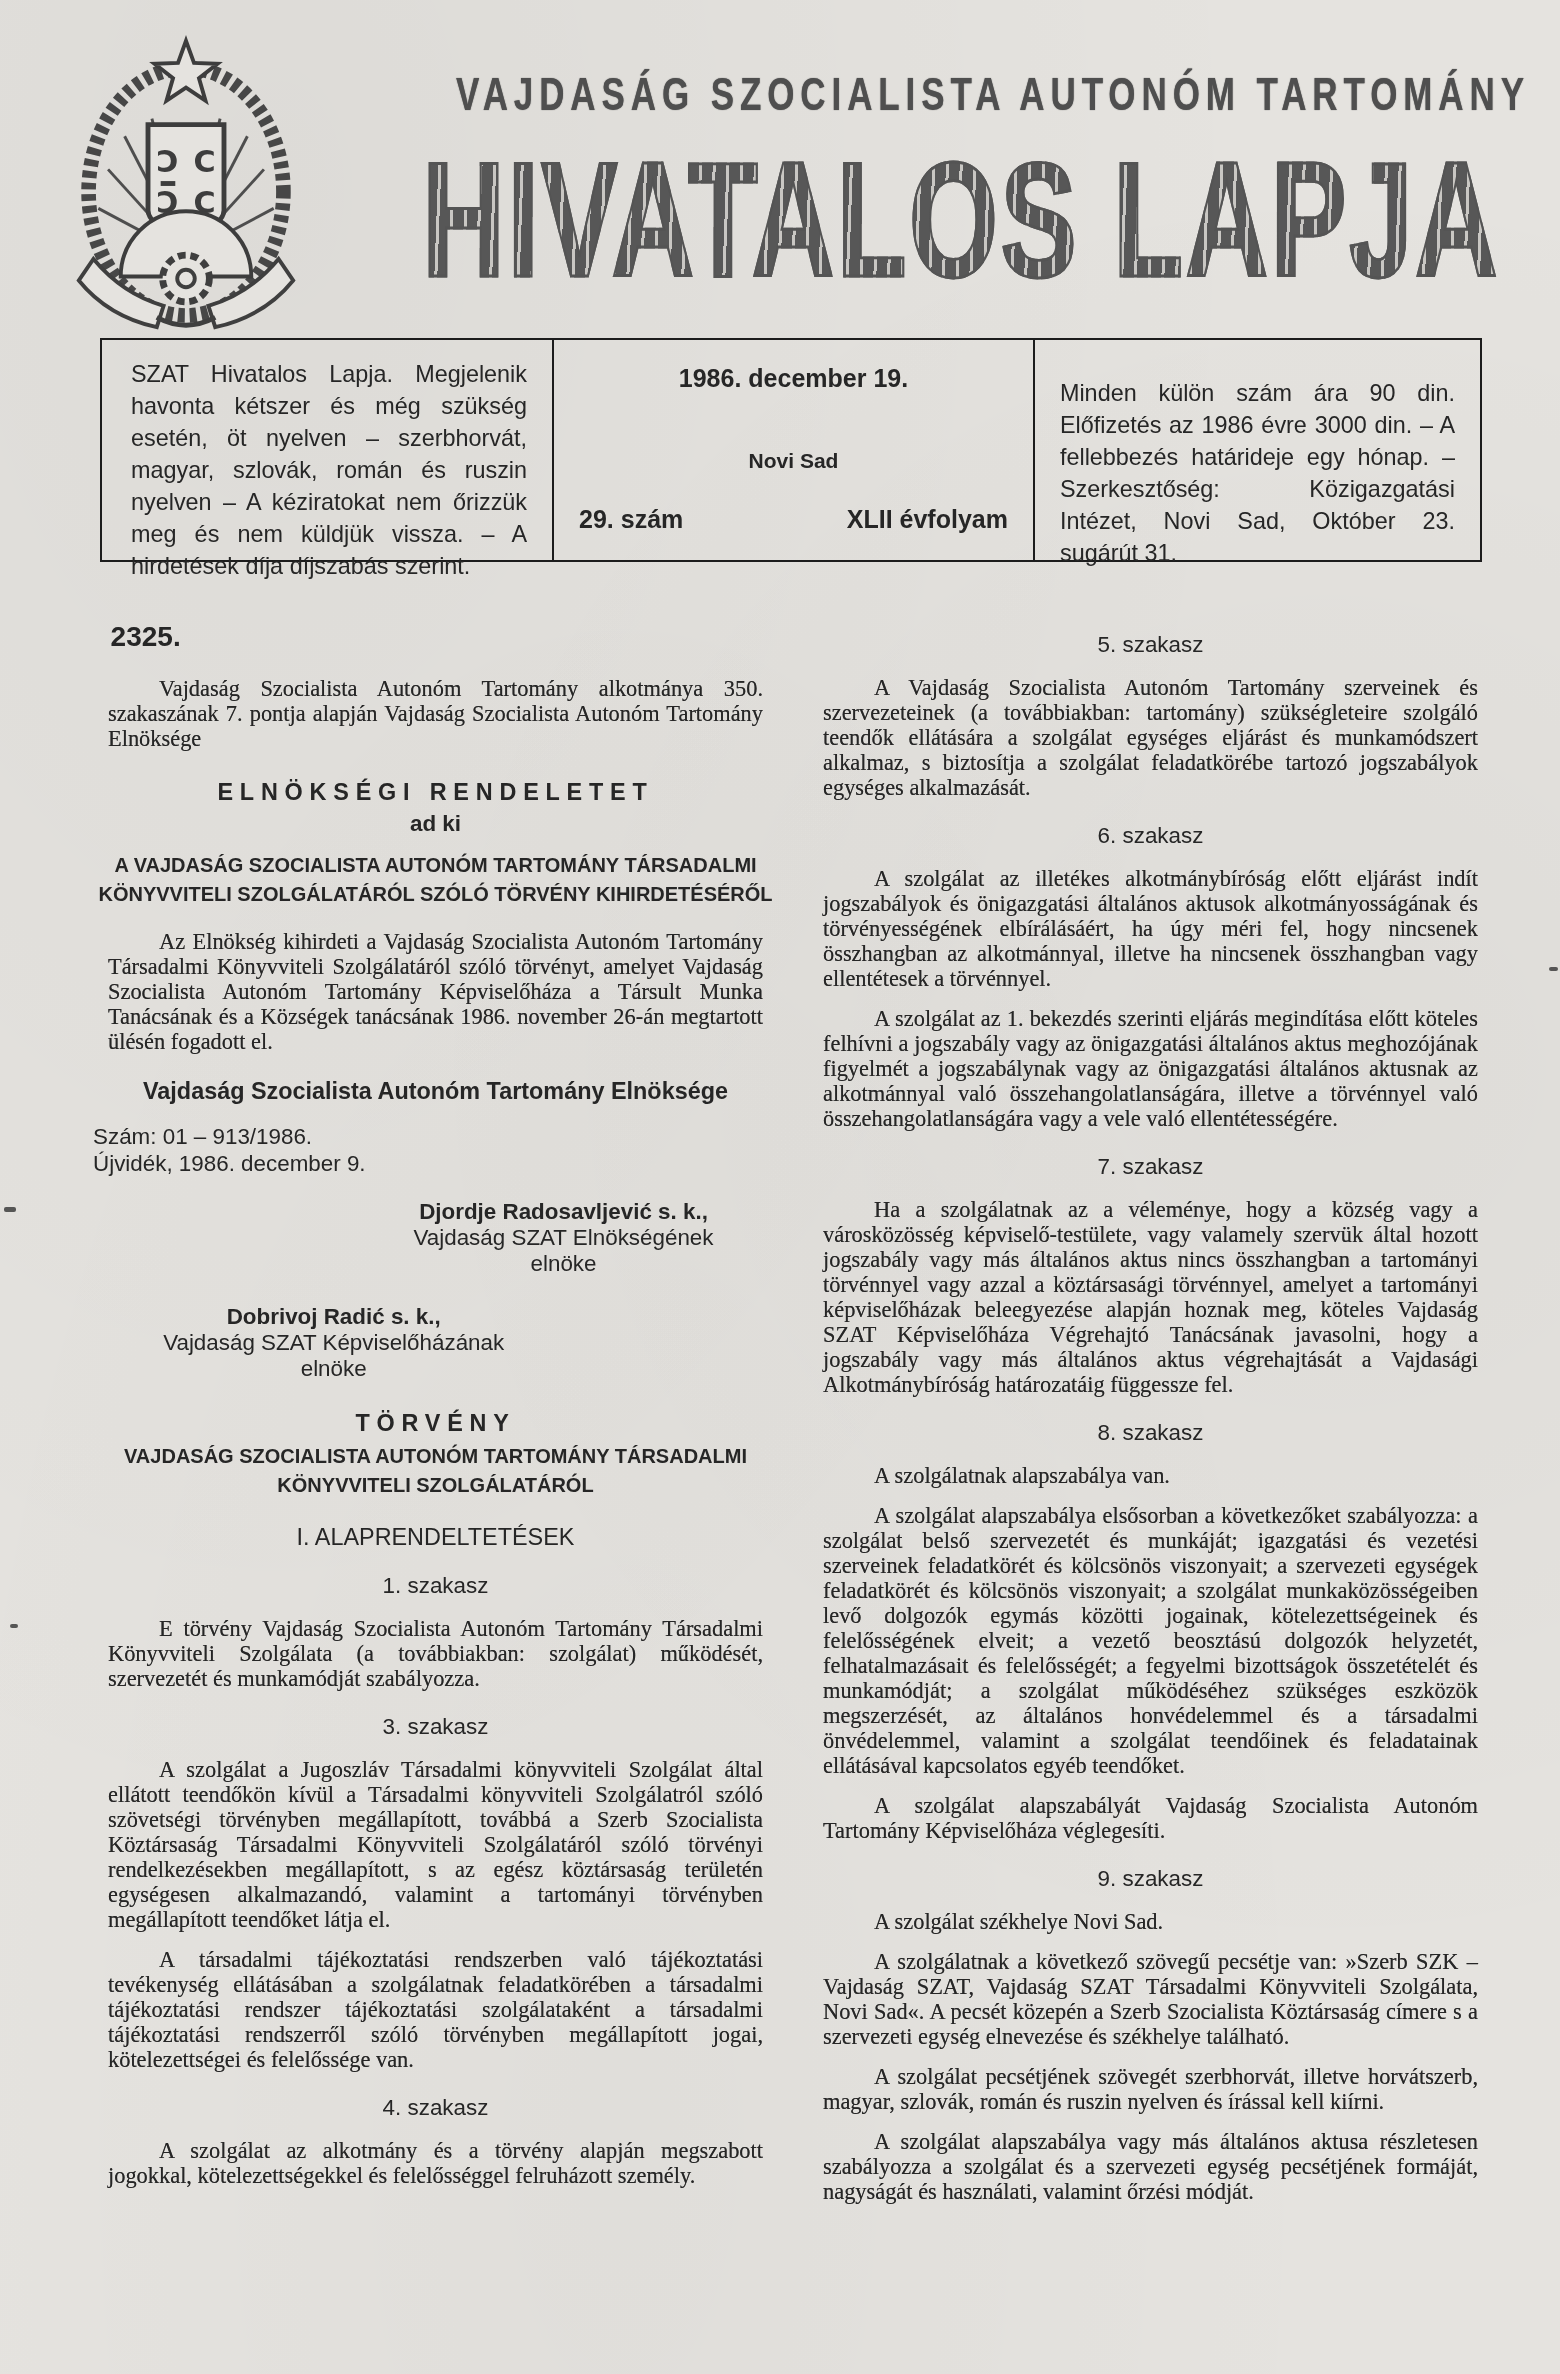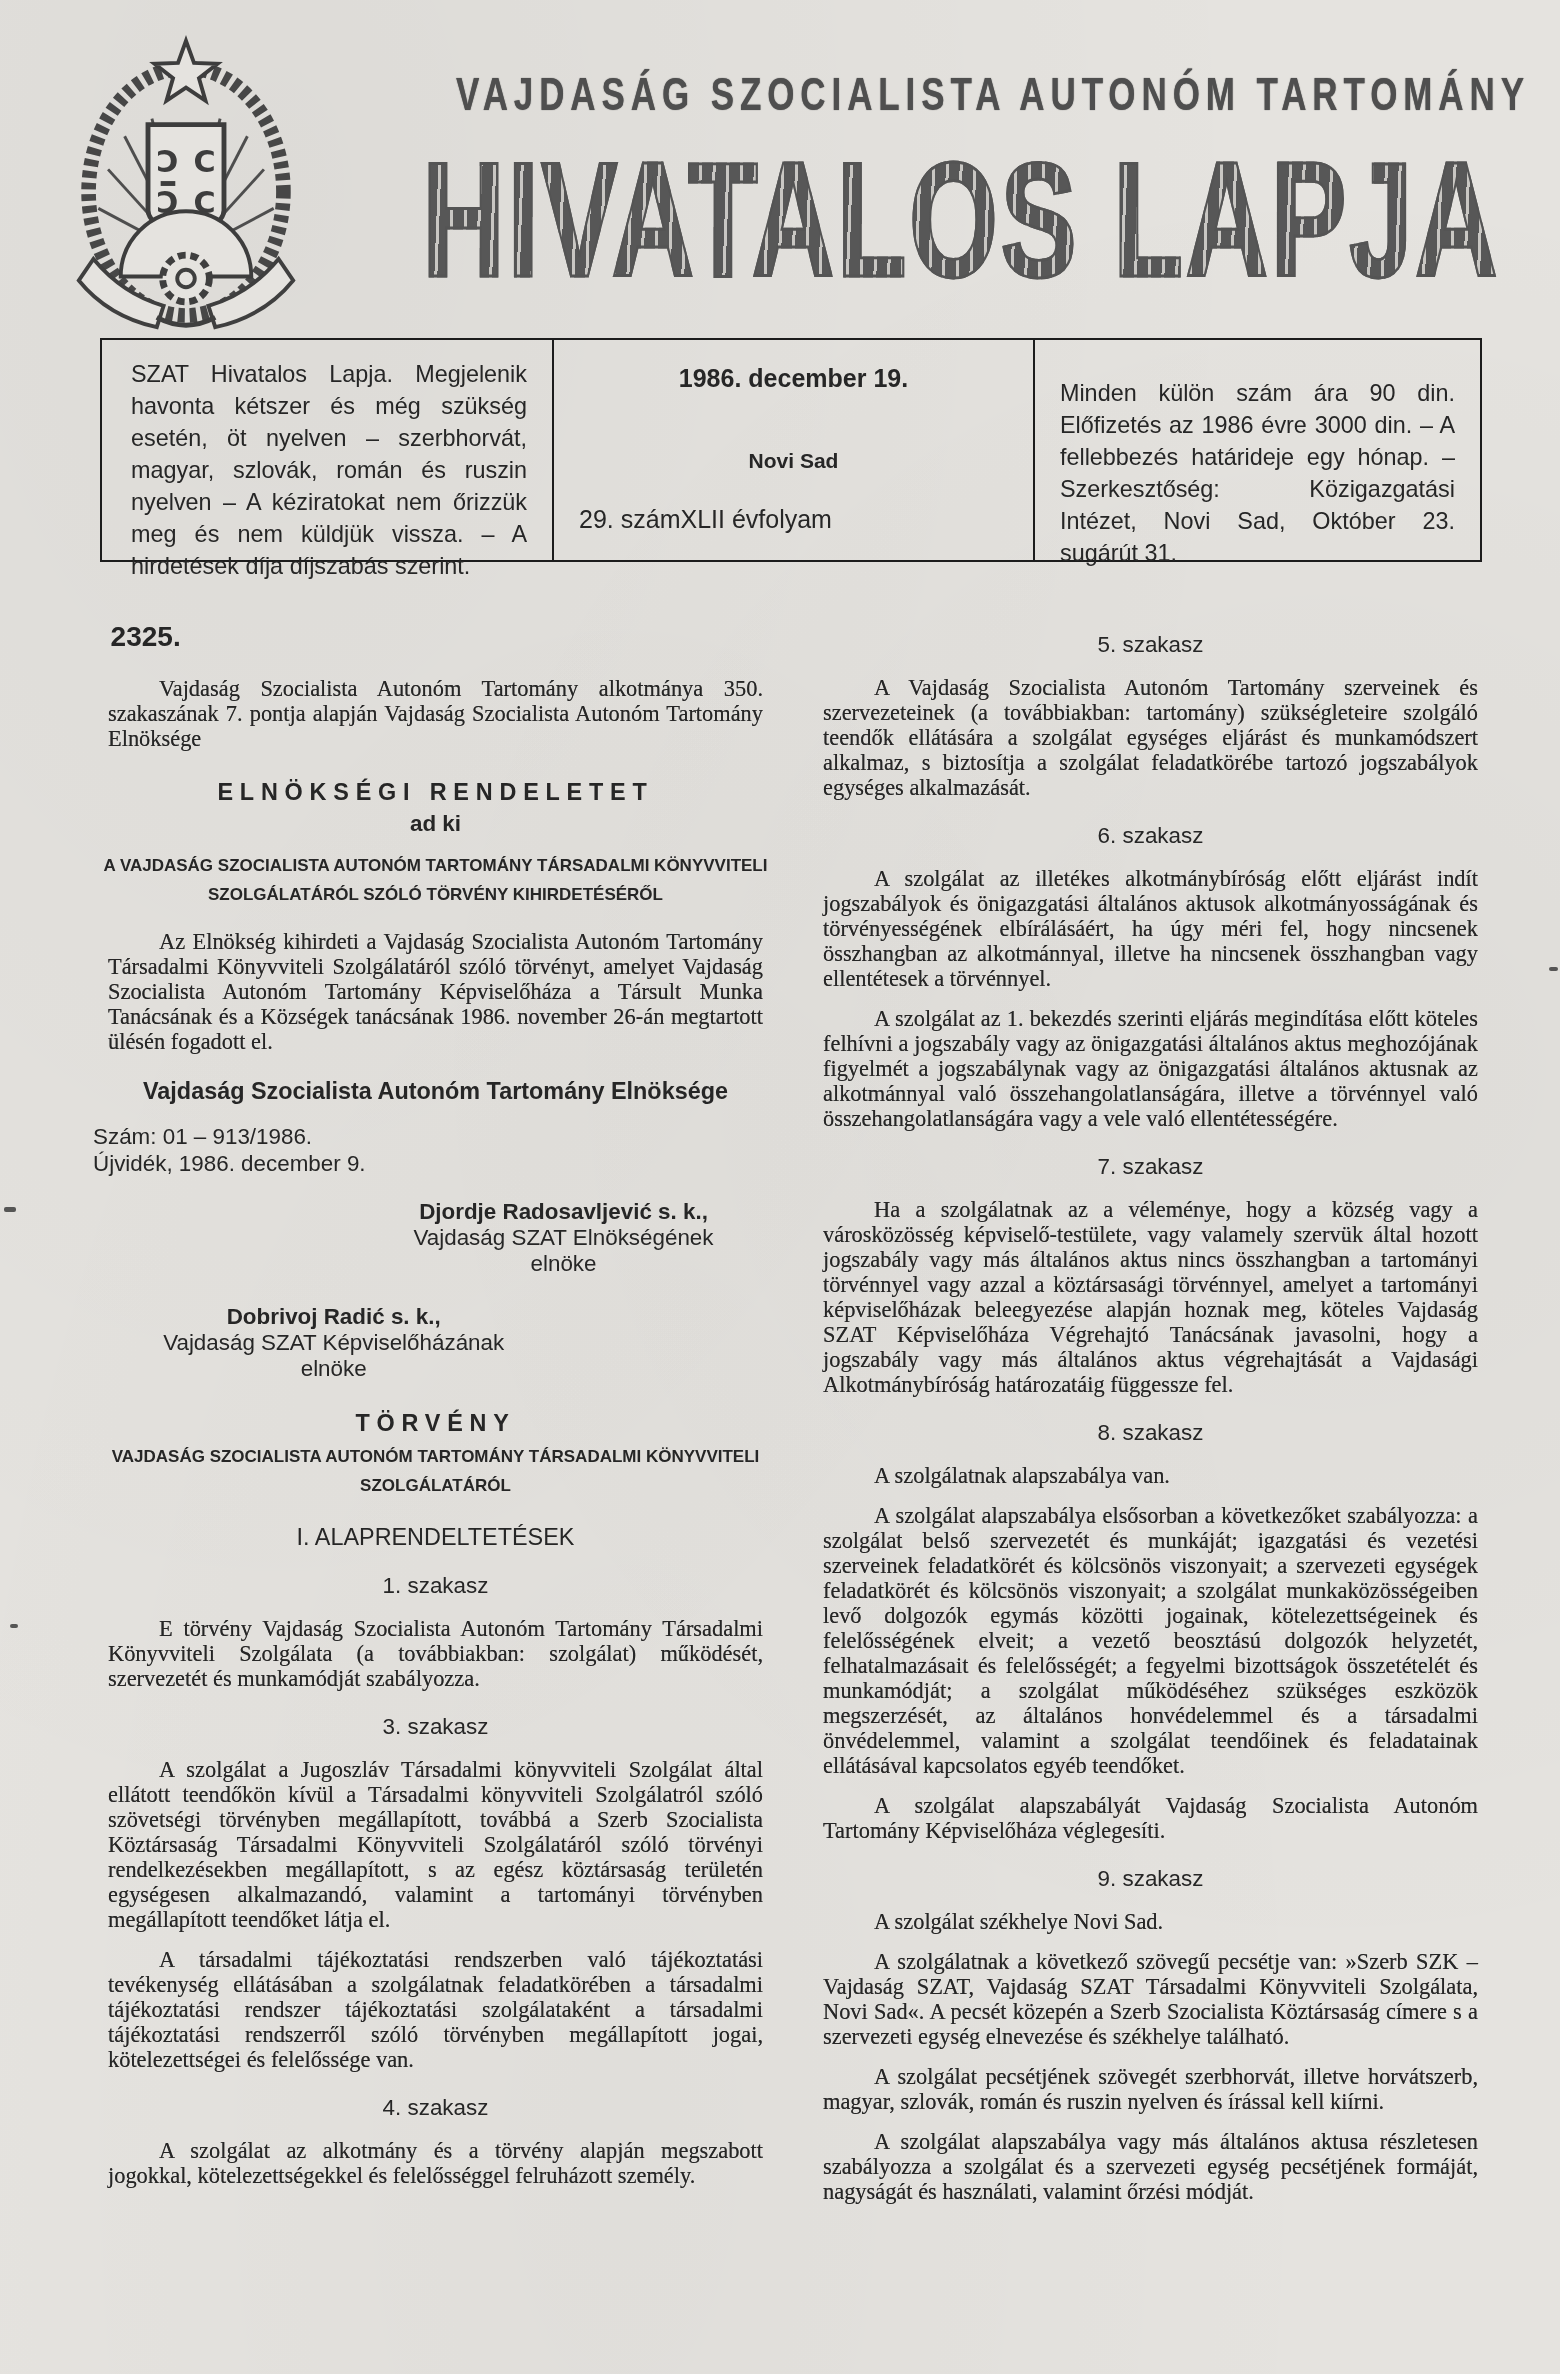--- a/index.html
+++ b/index.html
@@ -45,30 +45,30 @@
   .infobar{
     position:absolute;left:100px;top:338px;width:1382px;height:224px;
     border:2.9px solid #1c1c1c;display:flex;box-sizing:border-box;
   }
   .cell{box-sizing:border-box;font-size:23.4px;line-height:32px;}
   .c-left{width:465px;padding:17.6px 25px 0 29px;text-align:justify;}
   .c-center{width:501px;position:relative;border-left:2.9px solid #1c1c1c;border-right:2.9px solid #1c1c1c;}
   .c-right{width:460px;padding:37px 25px 16px 25px;text-align:justify;}
   .issue-date{position:absolute;top:21.5px;width:100%;text-align:center;font-weight:bold;font-size:25px;}
   .issue-city{position:absolute;top:105px;width:100%;text-align:center;font-weight:bold;font-size:21px;}
-  .issue-row{position:absolute;bottom:25px;left:0;right:0;display:flex;justify-content:flex-start;padding:0 25px;font-weight:normal;font-size:25px;}
+  .issue-row{position:absolute;bottom:25px;left:0;right:0;display:flex;justify-content:space-between;padding:0 25px;font-weight:bold;font-size:25px;}
   
   .col{position:absolute;width:685px;font-size:22.4px;line-height:25px;text-align:justify;}
   #col-left{left:93px;top:624px;}
   #col-right{left:808px;top:609px;}
   .para{margin:15px;text-indent:51px;text-shadow:0 0 0.5px rgba(40,40,40,.65);font-family:Liberation Serif, serif;}
   .docnum{font-size:28px;font-weight:bold;margin:0 0 27px 17.6px;text-align:left;}
   .spaced-h{font-weight:bold;text-align:center;letter-spacing:6.8px;margin:29px 0 5.9px;font-size:23.4px;}
   .sub-h{font-weight:bold;text-align:center;margin:0 0 15.6px;font-size:22.4px;}
-  .caps-h{font-weight:bold;text-align:center;font-size:17px;line-height:29px;margin:3.9px 0 19.5px;}
+  .caps-h{font-weight:bold;text-align:center;font-size:20px;line-height:29px;margin:3.9px 0 19.5px;}
   .center-b{font-weight:bold;text-align:center;margin:25px 0 0;font-size:23.4px;}
   .chapter-h{text-align:center;margin:25px 0 23.4px;font-size:23.4px;}
   .section-h{text-align:center;margin:23.4px 0 17.6px;font-size:22.4px;}
   .meta{margin:19.5px 0 0;text-align:left;line-height:27px;}
   .sig{text-align:center;line-height:26px;}
   .sig .sig-name{font-weight:bold;}
   .sig-right{width:429px;margin:21.5px 0 0 auto;}
   .sig-left{width:458px;margin:27px auto 0 11.7px;}
   
   .artifact{position:absolute;background:#3d3d3d;border-radius:2px;opacity:.85;}

